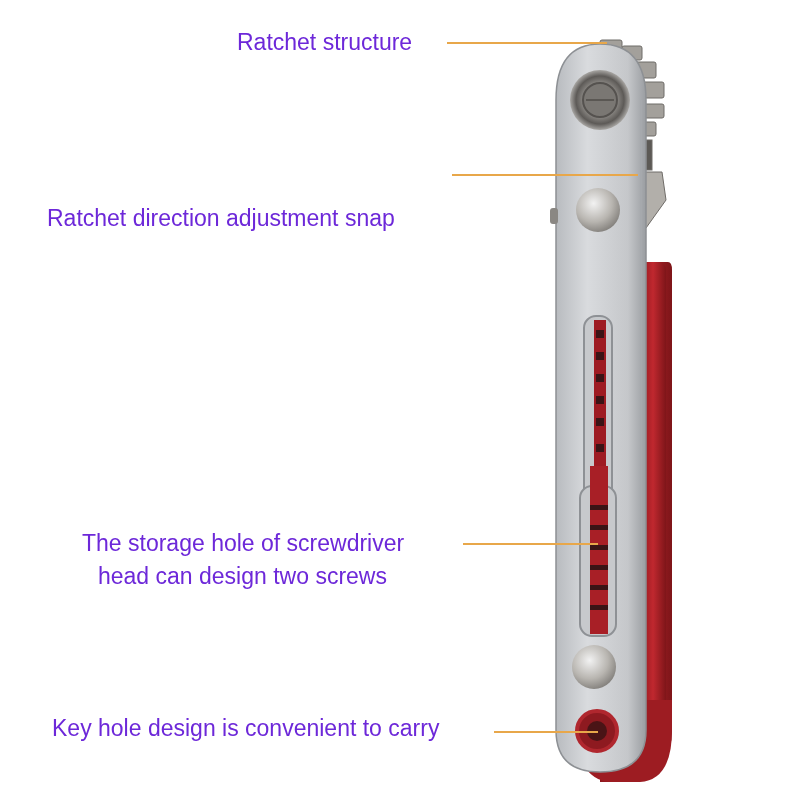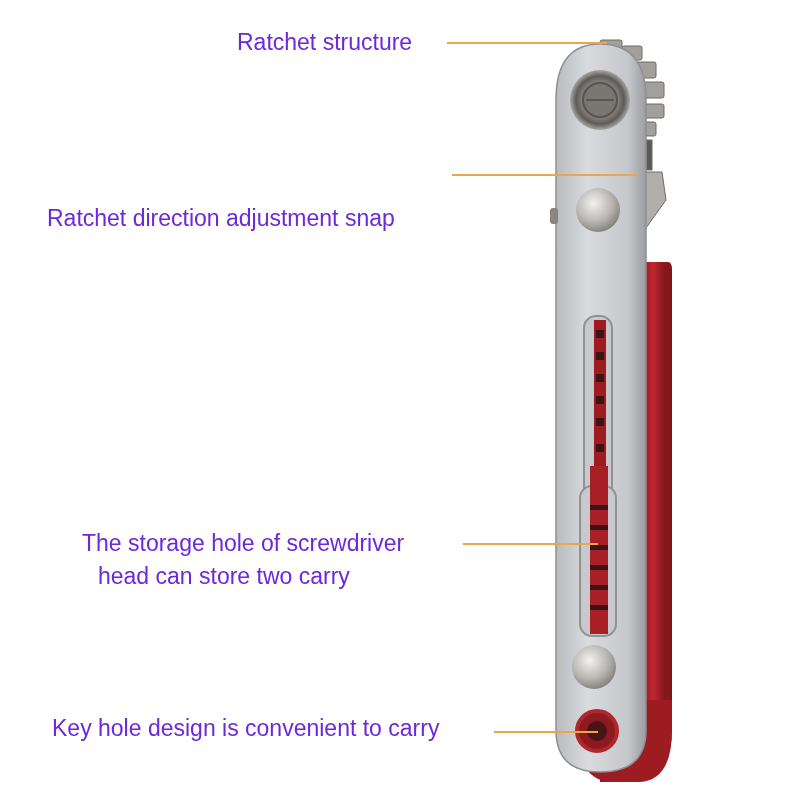--- a/index.html
+++ b/index.html
@@ -93,14 +93,14 @@
 </div>
 
 <div class="line" style="left:447px; top:42px; width:160px;"></div>
 <div class="line" style="left:452px; top:174px; width:186px;"></div>
 <div class="line" style="left:463px; top:543px; width:135px;"></div>
 <div class="line" style="left:494px; top:731px; width:104px;"></div>
 
 <div class="label" style="left:237px; top:27px;">Ratchet structure</div>
 <div class="label" style="left:47px; top:159px;margin-top:44px;">Ratchet direction adjustment snap</div>
 <div class="label" style="left:82px; top:528px;">The storage hole of screwdriver</div>
-<div class="label" style="left:98px; top:561px;">head can store two carry</div>
+<div class="label" style="left:98px; top:561px;">head can design two screws</div>
 <div class="label" style="left:52px; top:713px;text-align:center;">Key hole design is convenient to carry</div>
 
 </body></html>

